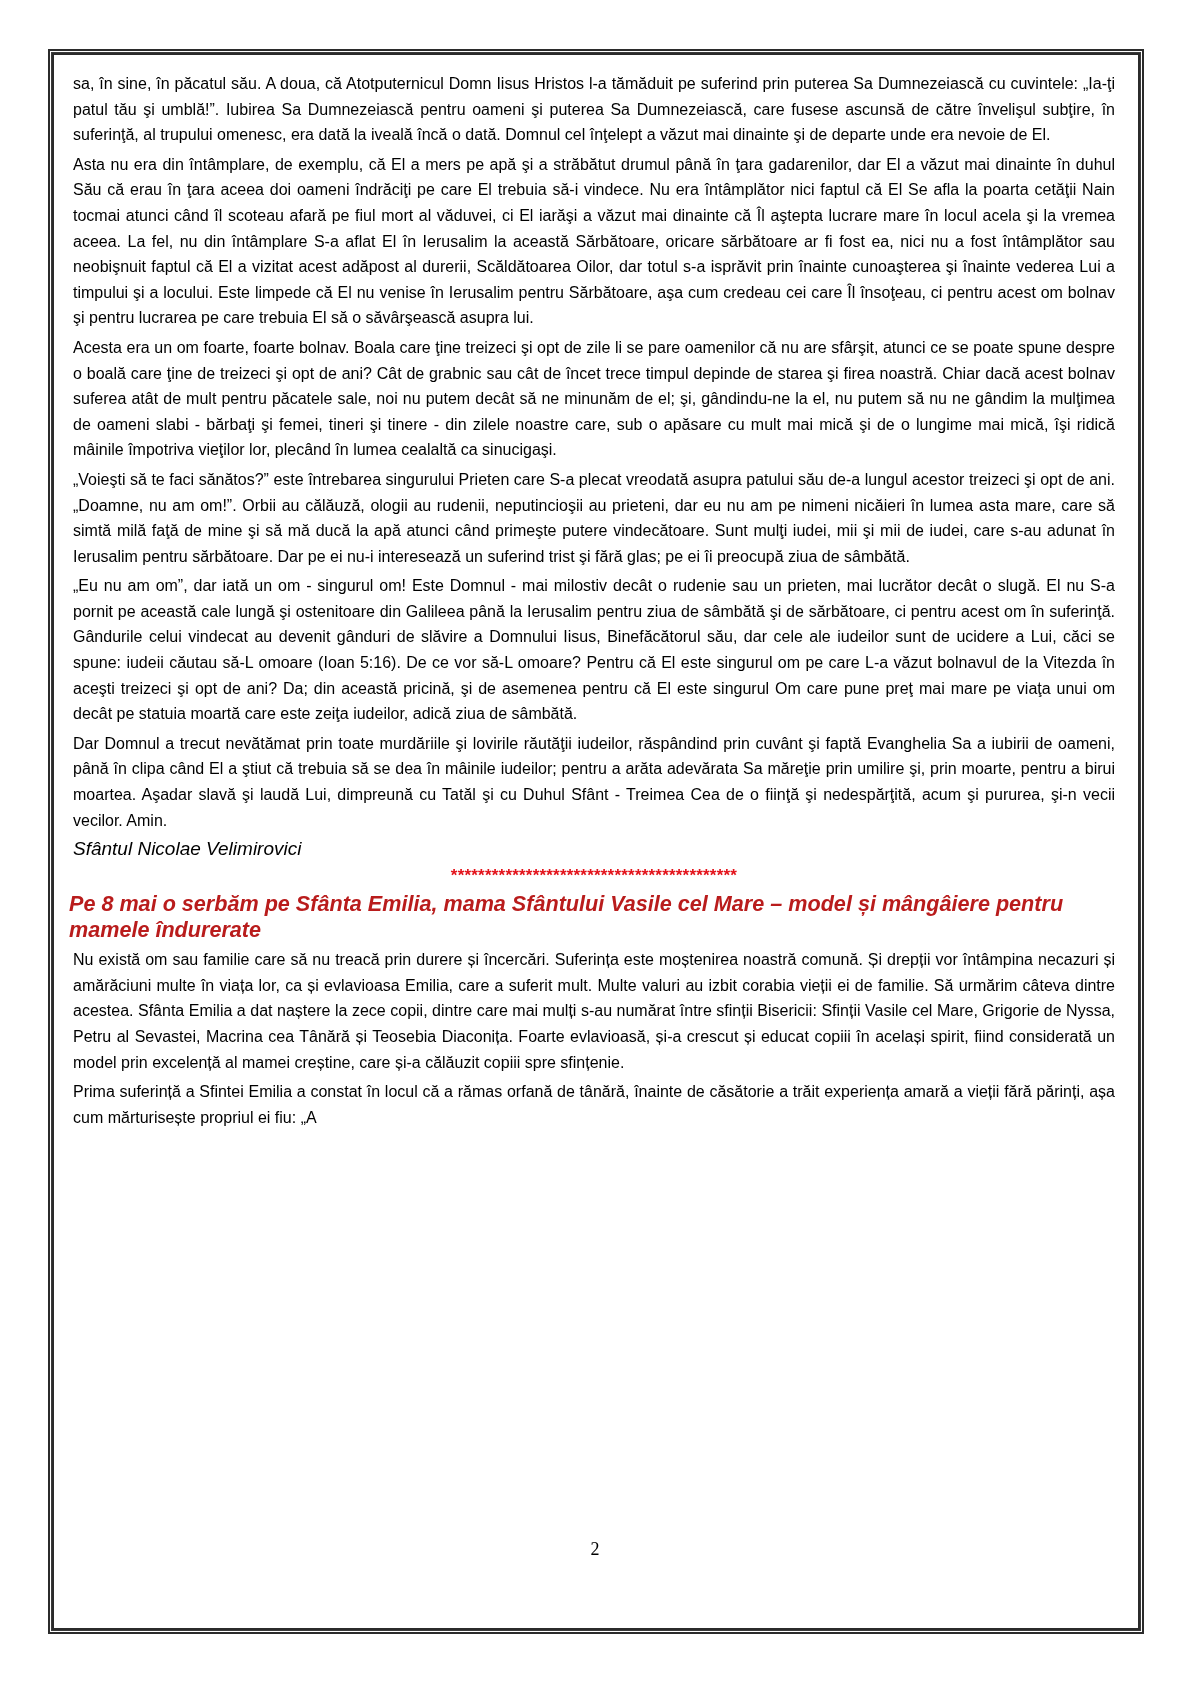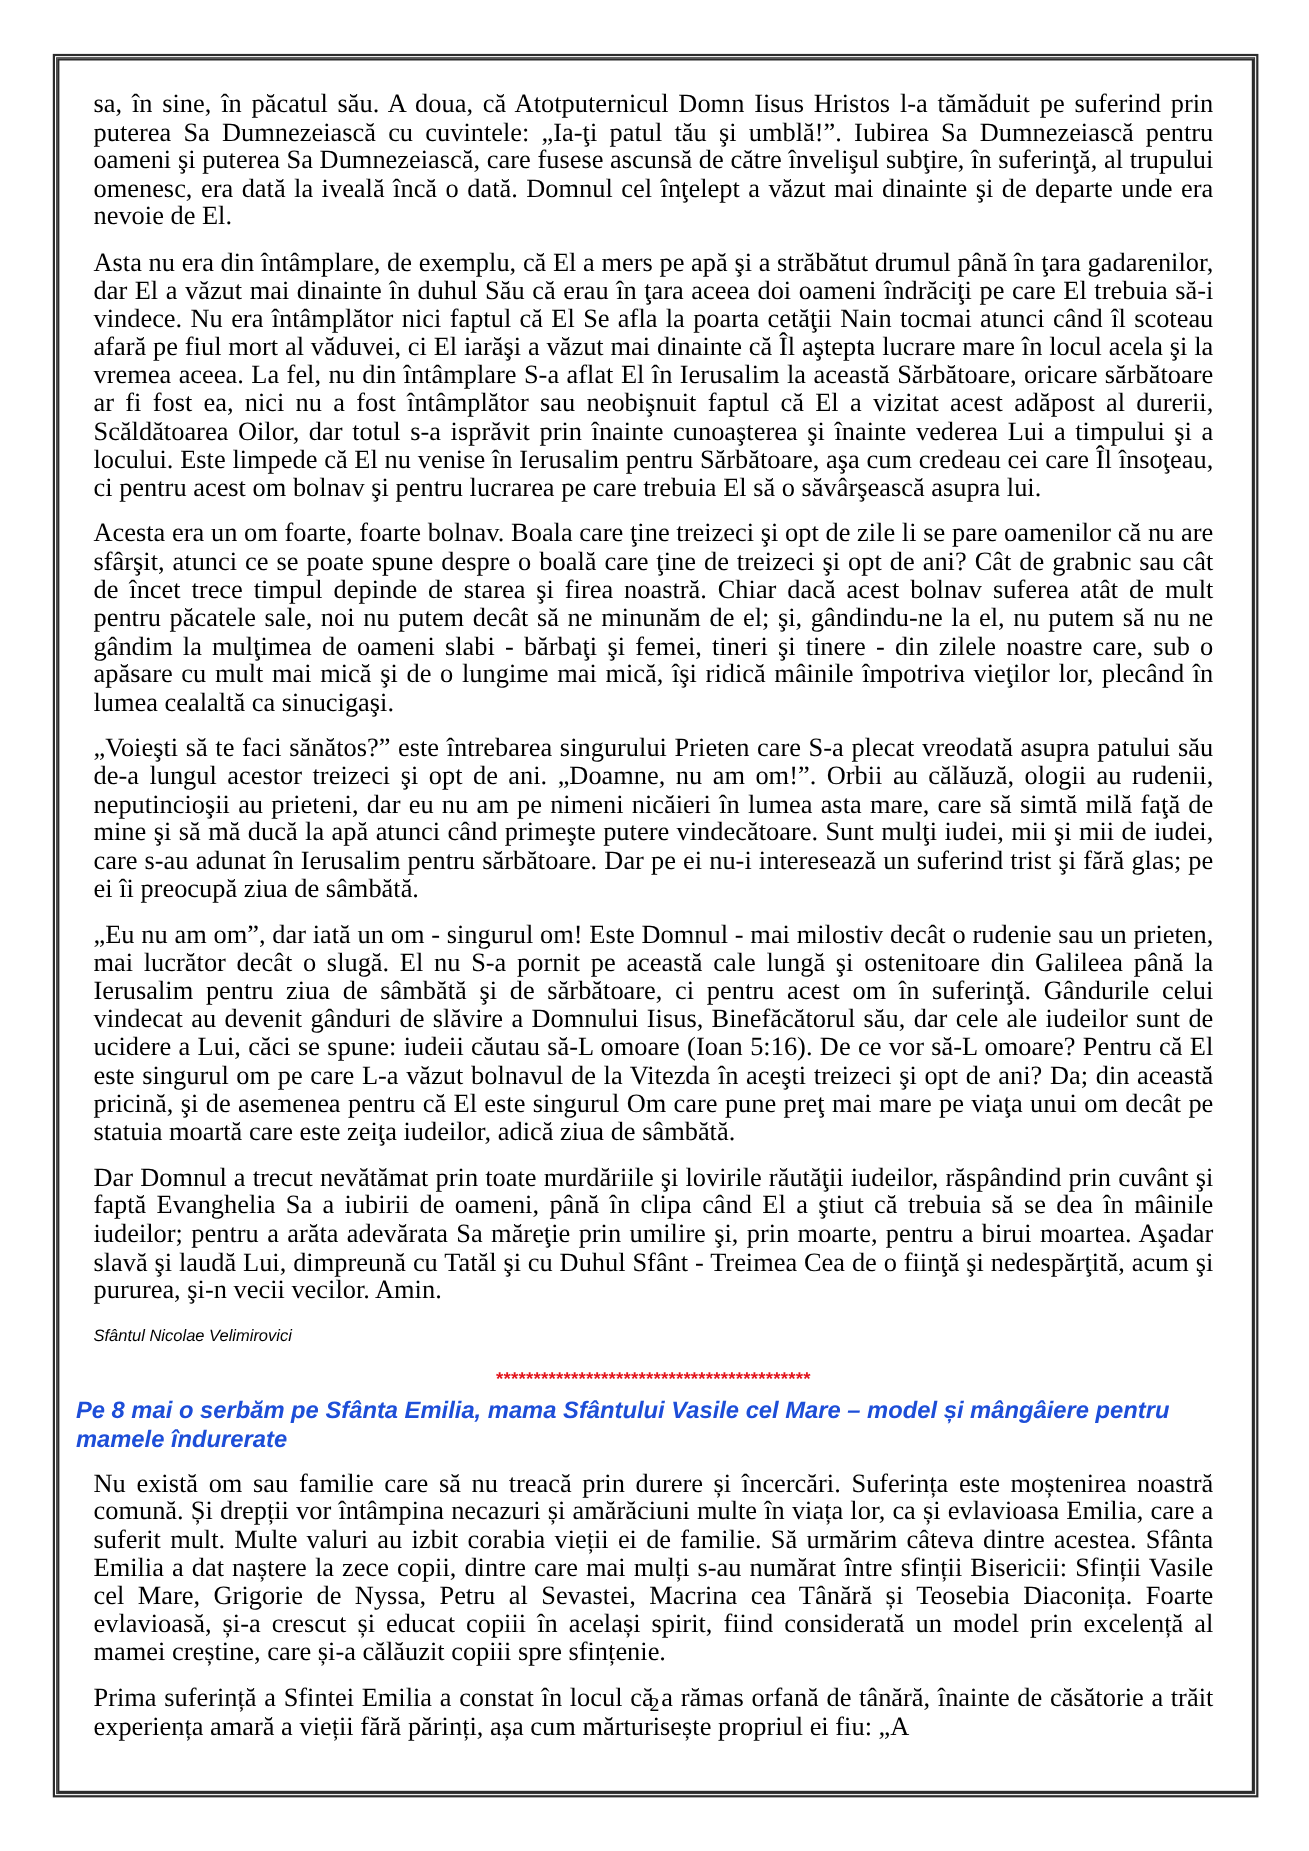--- a/index.html
+++ b/index.html
@@ -26,47 +26,46 @@
       outline: 1px solid #3a3a3a;
       outline-offset: -4px;
     }
     .content {
       position: absolute;
       left: 69px;
       top: 67px;
       width: 1050px;
     }
     .para {
-      margin: 16px;
-      font-size: 24px;
+      margin: 4px;
+      font-size: 16px;
       line-height: 25.6px;
       text-align: justify;
       letter-spacing: 0px;
-      font-family: Liberation Serif, serif;
     }
     .signature {
-      margin: 16px;
-      font-size: 15px;
+      margin: 4px;
+      font-size: 19px;
       line-height: 24px;
       font-style: italic;
     }
     .separator {
       margin: 4px 0 4px 0;
       text-align: center;
       color: #e3121a;
       font-weight: bold;
       font-size: 17px;
       line-height: 22px;
       letter-spacing: 0.2px;
       overflow: hidden;
       white-space: nowrap;
     }
     .section-heading {
       margin: 0;
-      color: #1d4ed8;
+      color: #b91c1c;
       font-weight: bold;
       font-style: italic;
       font-size: 21.6px;
       line-height: 26px;
     }
     .page-number {
       position: absolute;
       left: 0;
       width: 1190px;
       top: 1538px;

